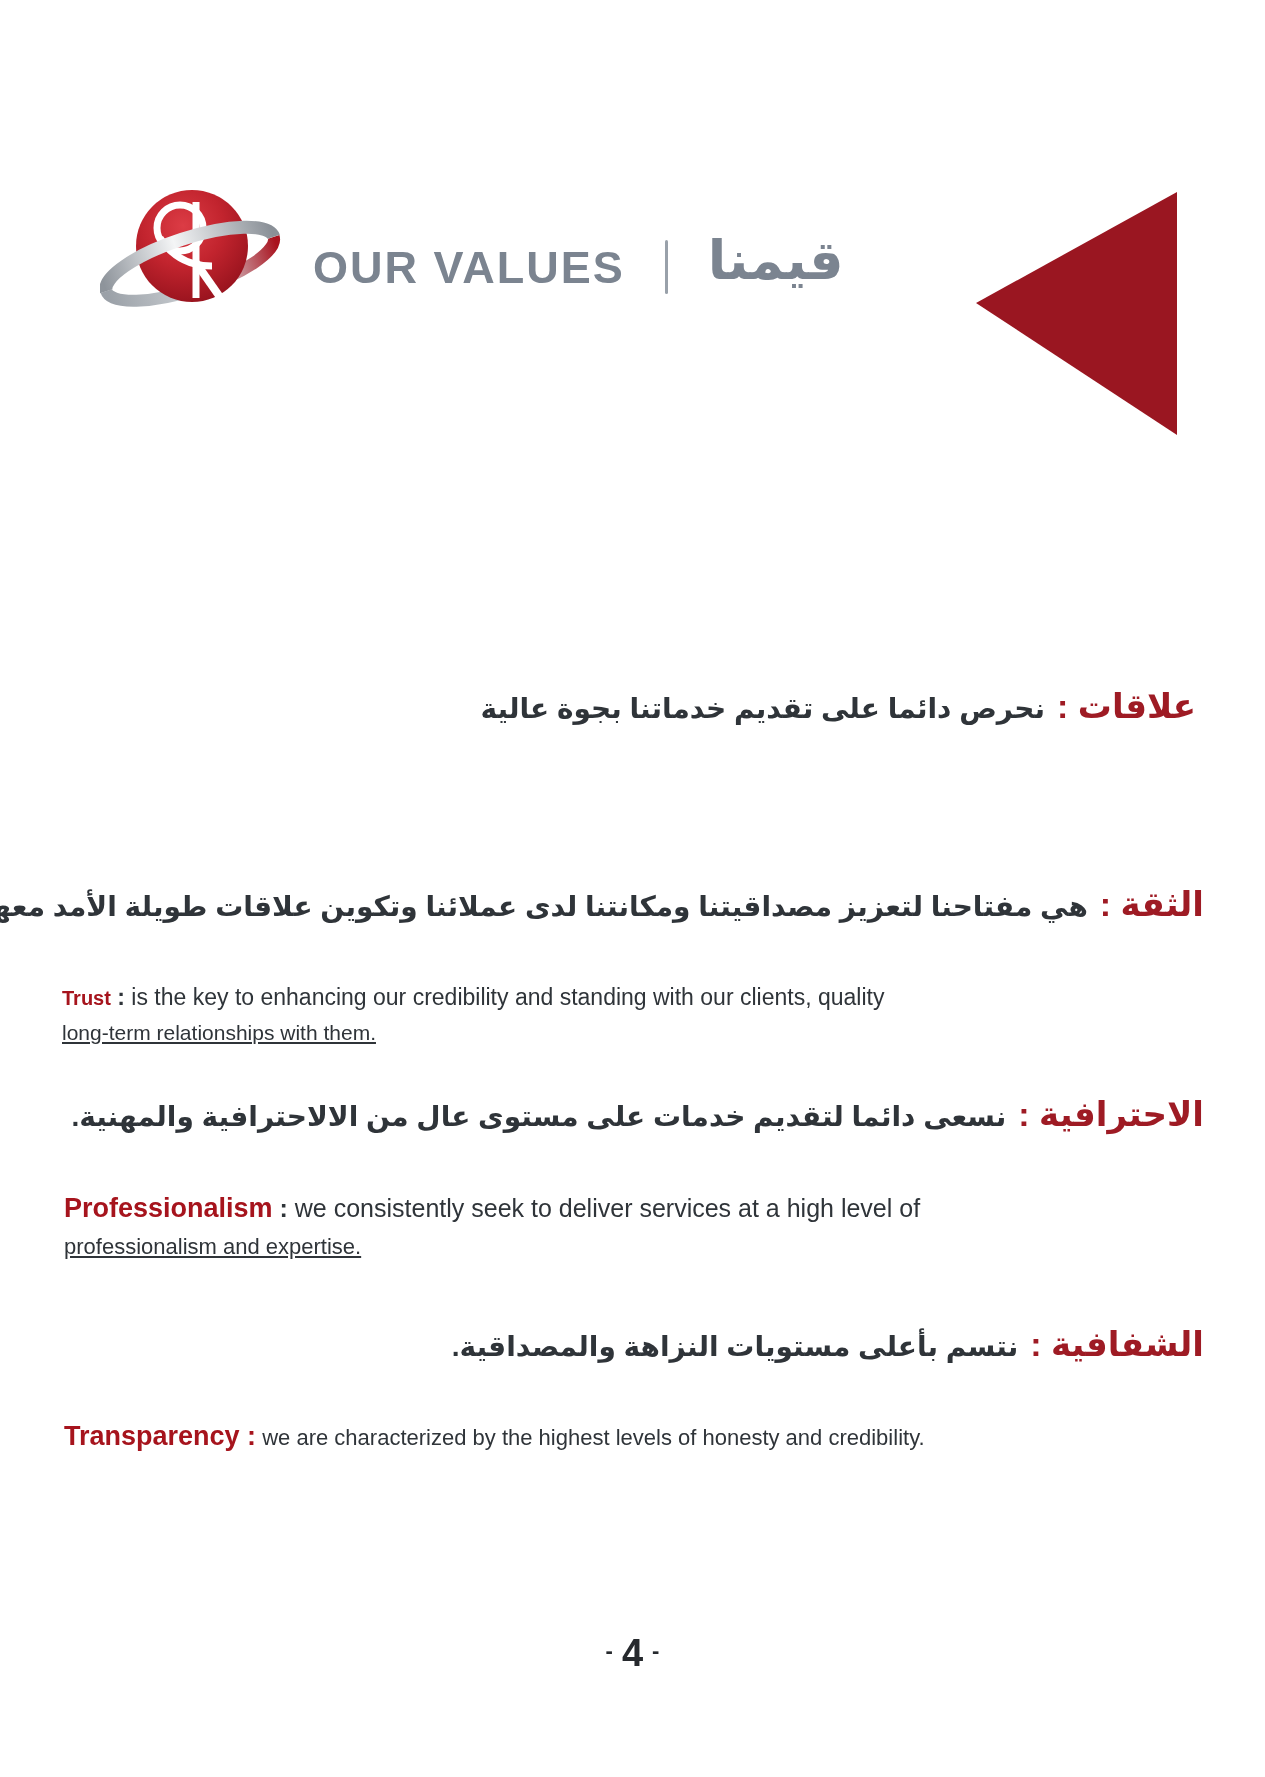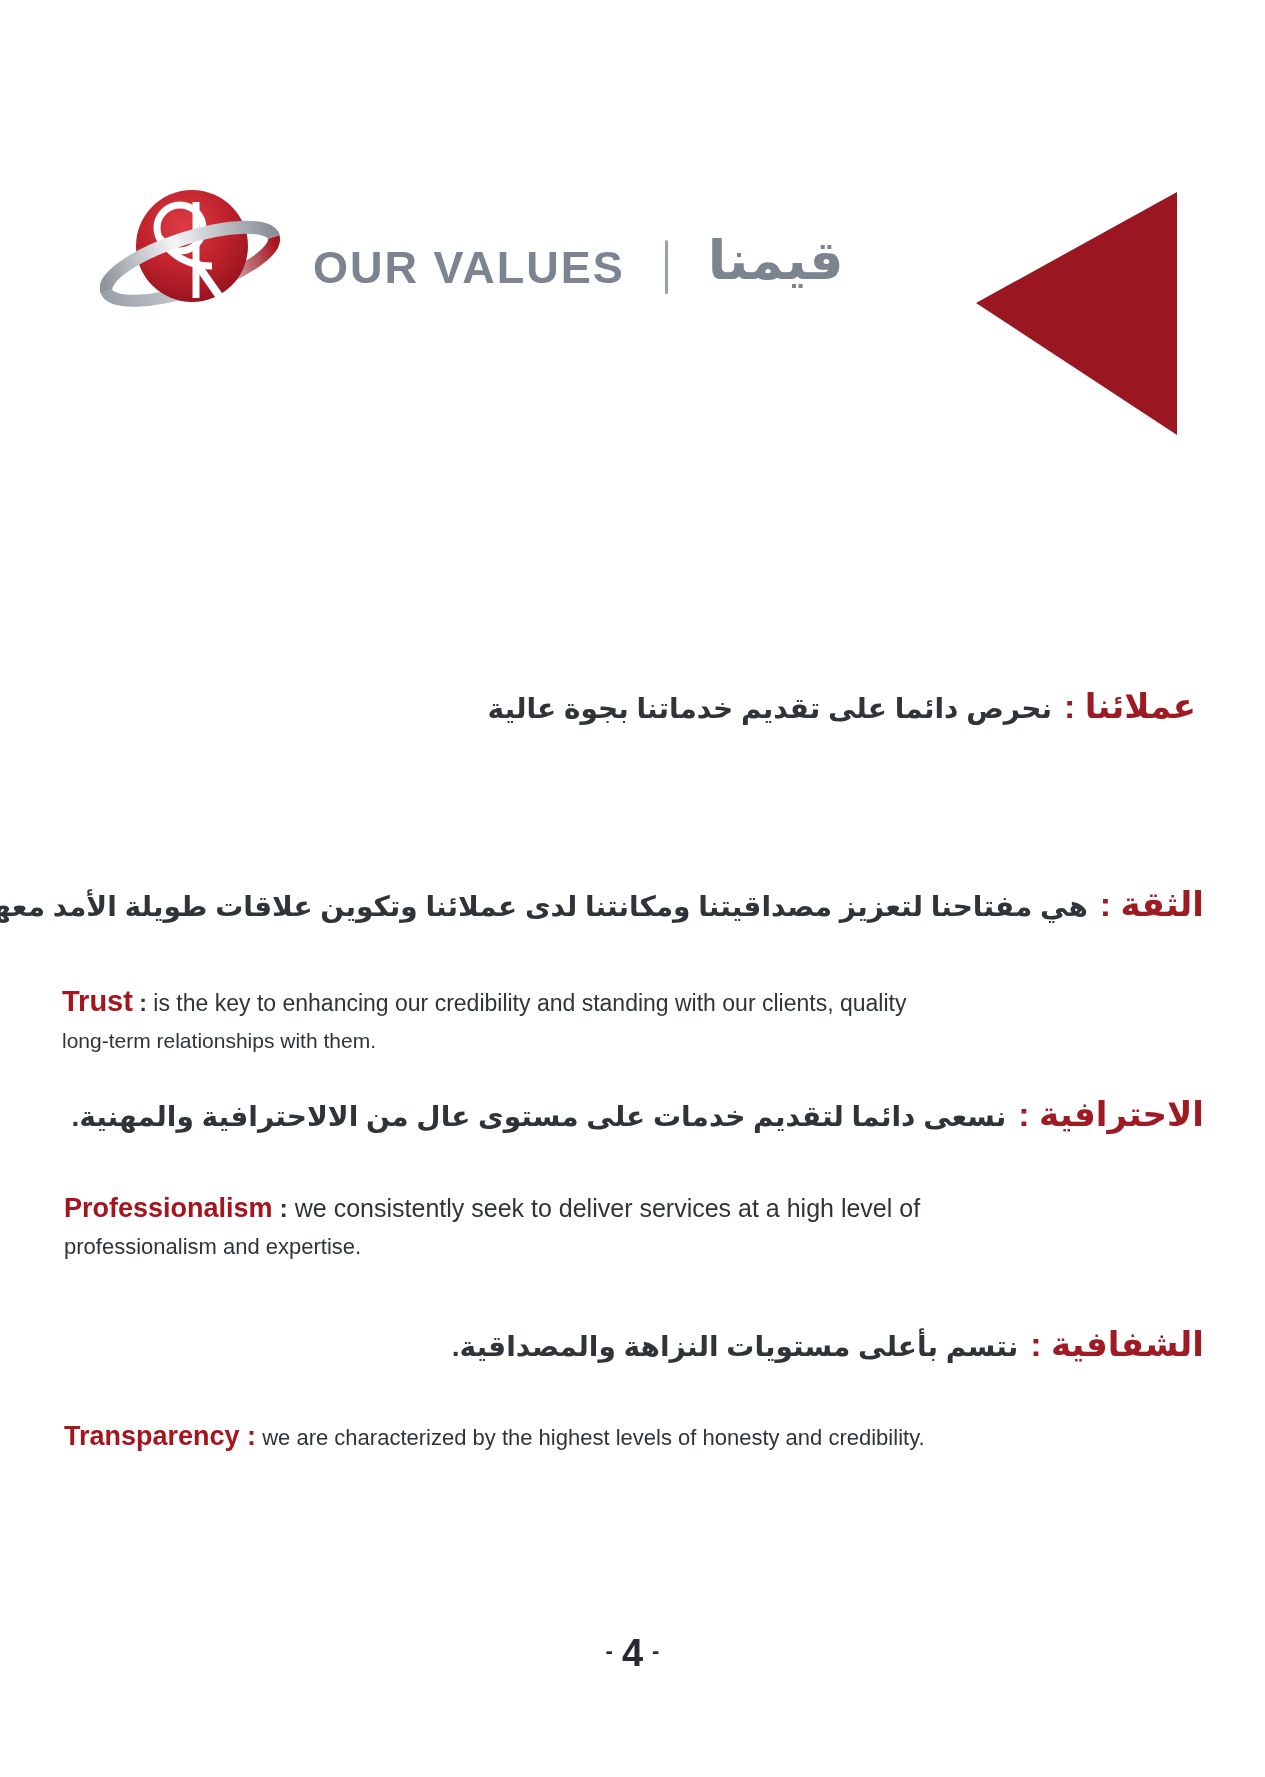--- a/index.html
+++ b/index.html
@@ -46,30 +46,30 @@
     font-size:34px;font-weight:800;margin-left:12px;
   }
   .en-line{
     position:absolute;margin:0;white-space:nowrap;
     color:var(--body-dark,#363B41);
     font-weight:400;line-height:1.35;
   }
   .en-term{color:var(--term-red-en,#A6141D);font-weight:700;}
   .en-sep{color:var(--body-dark,#363B41);font-weight:700;}
   .en-sep:empty{display:none;}
-  .en-text2{display:block;margin-top:6px;}
+  .en-text2{display:block;margin-top:6px;text-decoration:underline;}
   .en-text2:empty{display:none;}
 
   .q-ar{top:684px;right:69px;}
   .q-en{top:790px;left:64px;font-size:24px;}
   .q-en .en-term{font-size:30px;}
 
   .t-ar{top:882px;right:61px;}
   .t-en{top:982px;left:62px;font-size:23px;}
-  .t-en .en-term{font-size:29px;}
+  .t-en .en-term{font-size:20px;}
   .t-en .en-text2{font-size:21px;}
 
   .p-ar{top:1092px;right:61px;}
   .p-en{top:1190px;left:64px;font-size:25px;}
   .p-en .en-term{font-size:27px;}
   .p-en .en-text2{font-size:22px;}
 
   .s-ar{top:1322px;right:61px;}
   .s-en{top:1418px;left:64px;font-size:22px;}
   .s-en .en-term{font-size:27px;}
@@ -126,21 +126,21 @@
 
   <div class="title-row">
     <span class="title-en">OUR VALUES</span>
     <span class="title-divider"></span>
     <span class="title-ar">قيمنا</span>
   </div>
 
   <div class="triangle"></div>
 
   <p class="ar-line q-ar">
-    <span class="ar-term">عملائنا :</span><span>نحرص دائما على تقديم خدماتنا بجوة عالية</span>
+    <span class="ar-term">علاقات :</span><span>نحرص دائما على تقديم خدماتنا بجوة عالية</span>
   </p>
 
   <p class="ar-line t-ar">
     <span class="ar-term">الثقة :</span><span>هي مفتاحنا لتعزيز مصداقيتنا ومكانتنا لدى عملائنا وتكوين علاقات طويلة الأمد معهم</span>
   </p>
   <p class="en-line t-en">
     <span class="en-term">Trust</span><span class="en-sep"> : </span><span class="en-text">is the key to enhancing our credibility and standing with our clients, quality</span>
     <span class="en-text2">long-term relationships with them.</span>
   </p>
 

